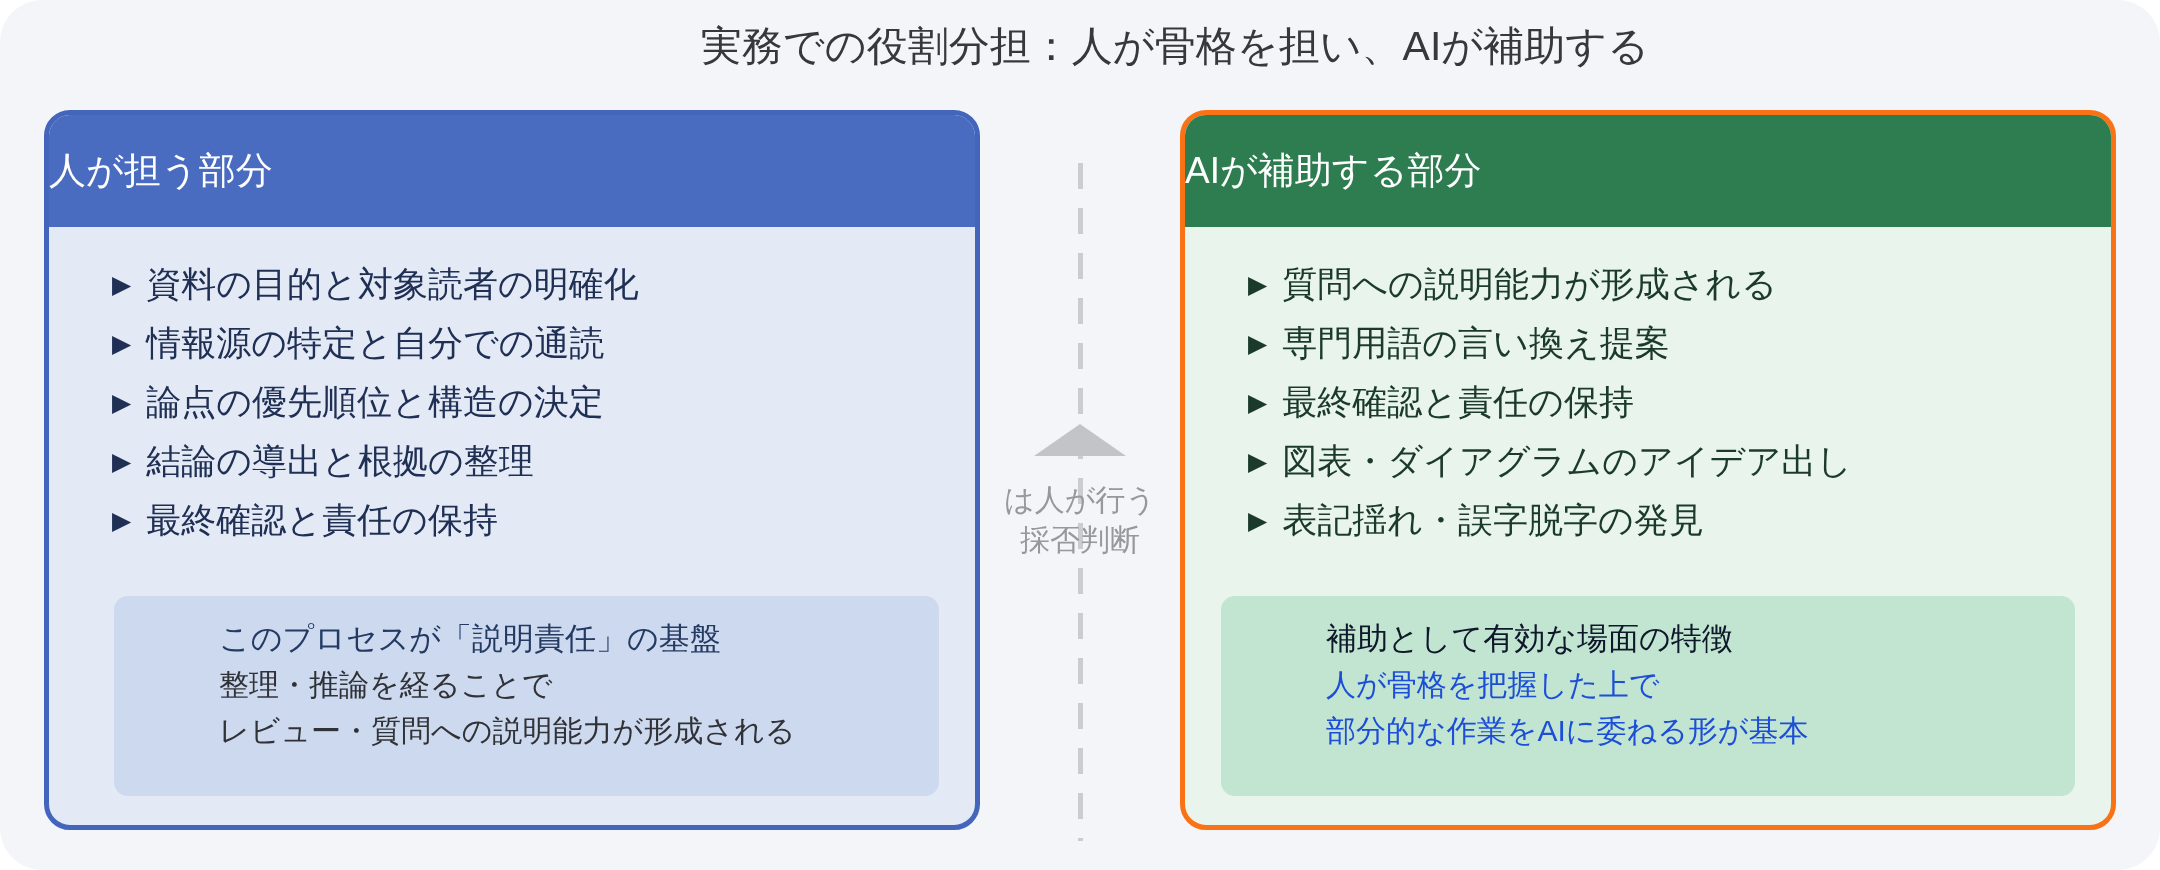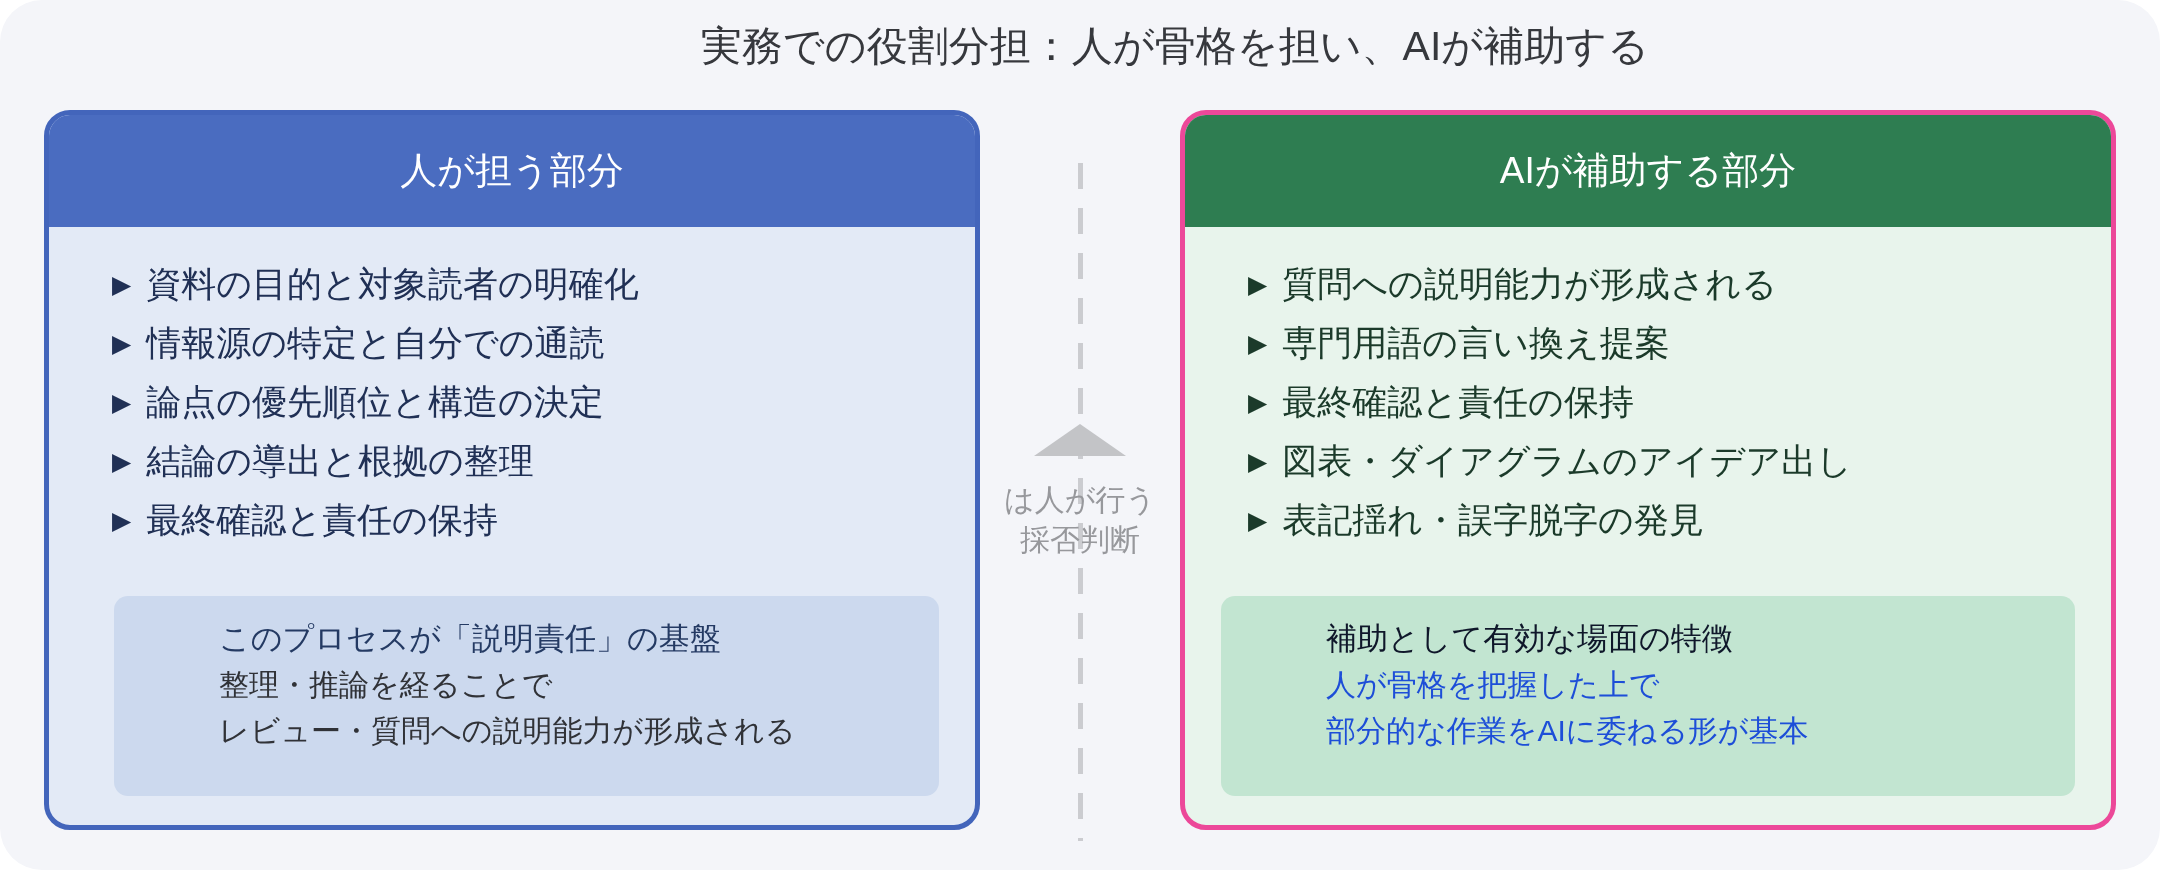--- a/index.html
+++ b/index.html
@@ -15,23 +15,23 @@
   .title{
     position:absolute;top:22px;left:0;width:2160px;height:48px;
     line-height:48px;text-align:center;transform:translateX(95px);
     font-size:41px;font-weight:500;color:#36383d;
   }
   .card{
     position:absolute;top:110px;width:936px;height:720px;
     box-sizing:border-box;border-radius:26px;overflow:hidden;
   }
   .card-left{left:44px;border:5px solid #4365bb;background:#e3eaf6;}
-  .card-right{left:1180px;border:5px solid #ec4899;background:#e8f4ec;}
+  .card-right{left:1180px;border:5px solid #f97316;background:#e8f4ec;}
   .card-header{
-    height:112px;line-height:112px;text-align:center;
+    height:112px;line-height:112px;text-align:left;
     font-size:37px;font-weight:500;color:#ffffff;
   }
   .card-left .card-header{background:#4a6cc0;}
   .card-right .card-header{background:#2e7d51;}
   .card-body{padding:0 36px;}
   ul.items{list-style:none;margin:0;padding:28px 0 0 27px;}
   ul.items li{
     display:flex;align-items:center;height:59px;
     font-size:35px;font-weight:400;
   }

